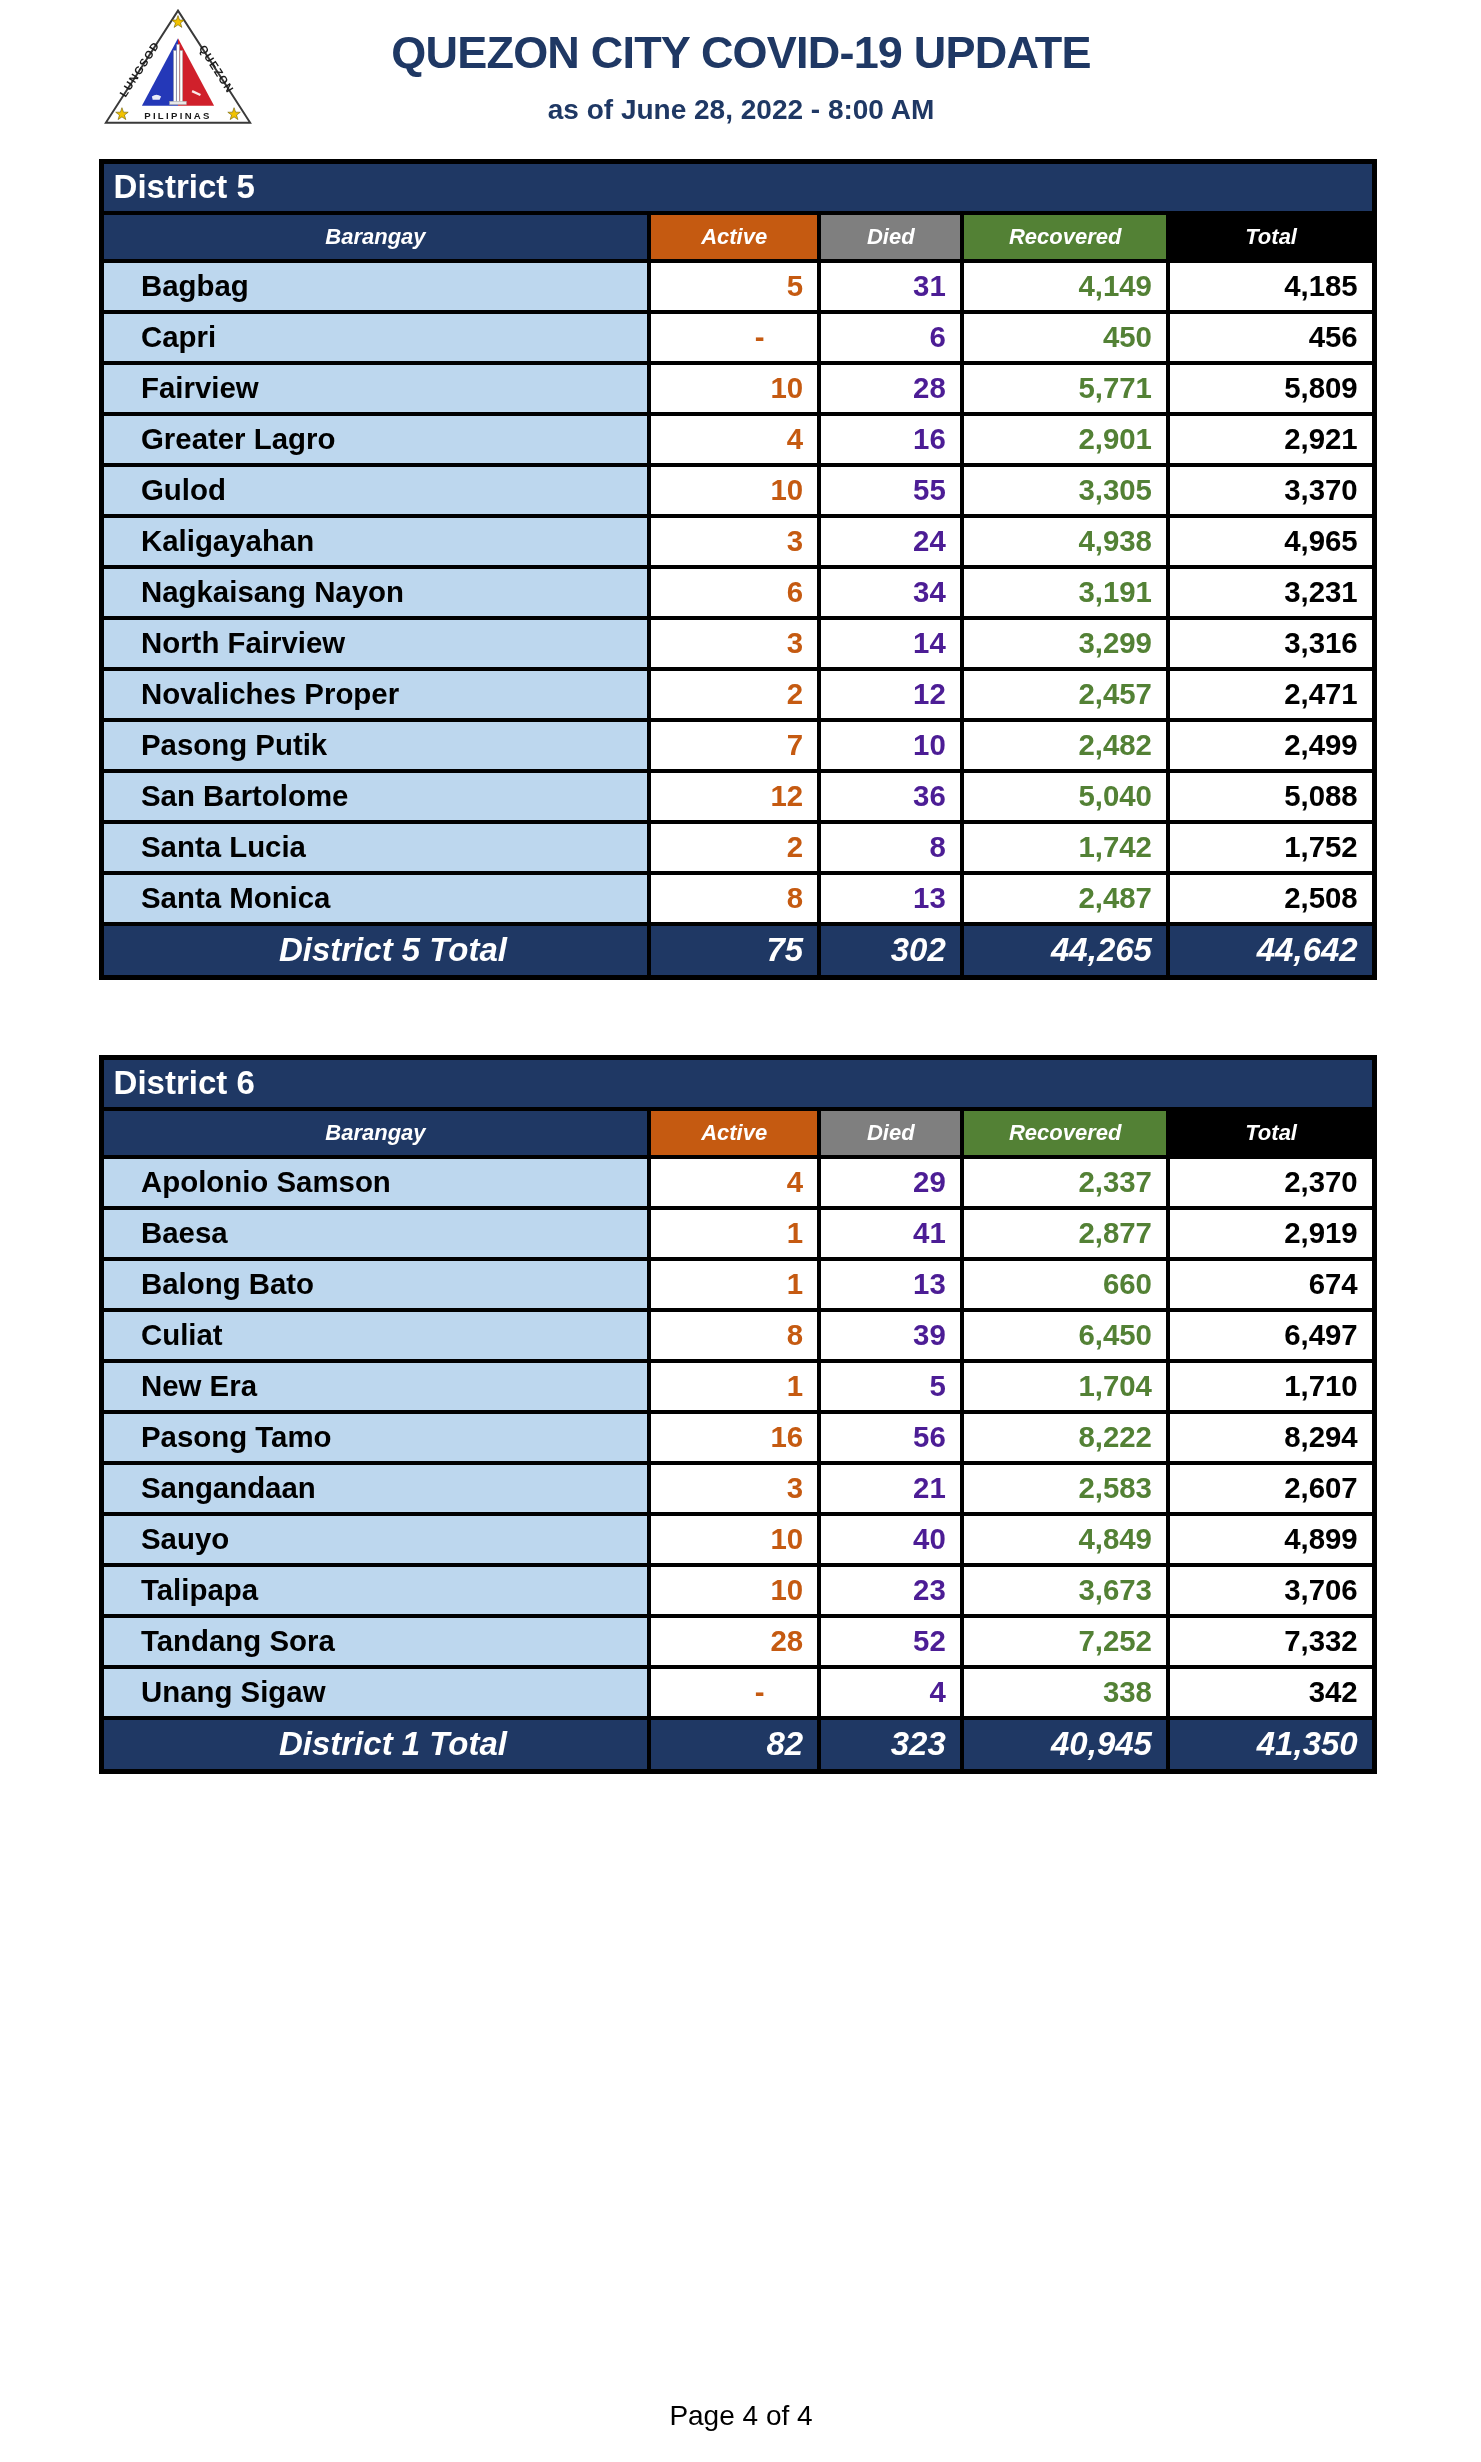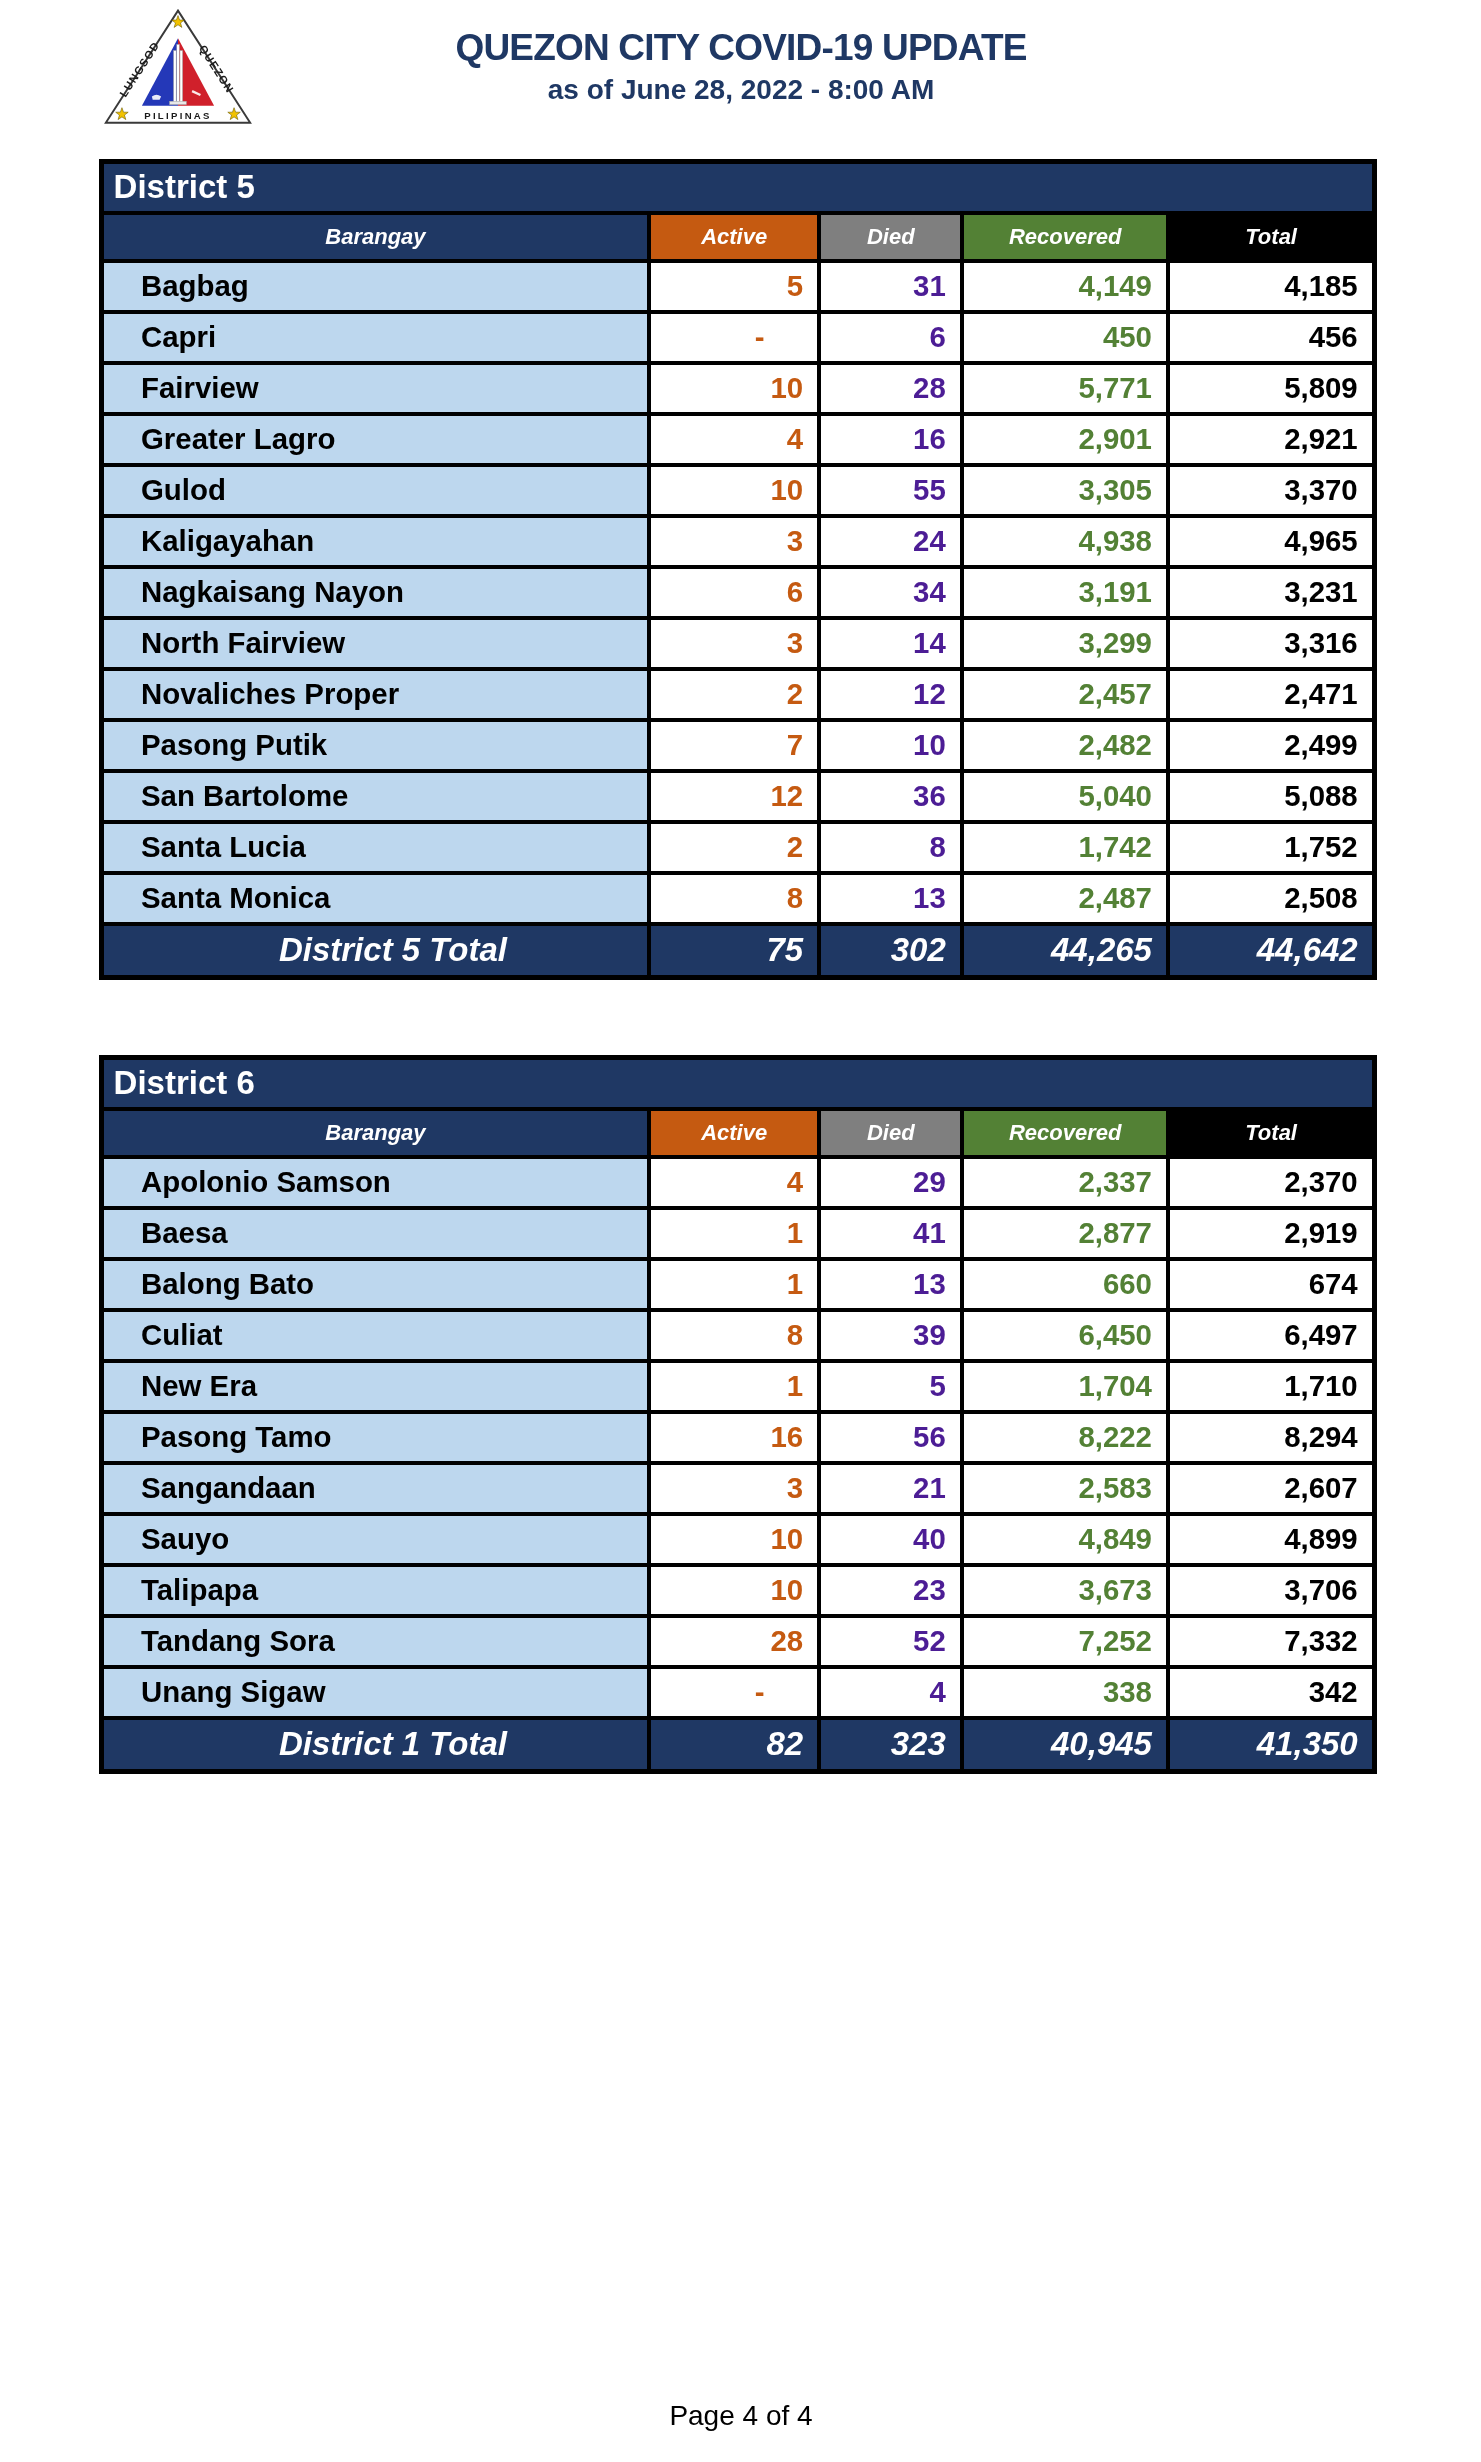--- a/index.html
+++ b/index.html
@@ -10,25 +10,25 @@
     font-family: "Liberation Sans", sans-serif;
     position: relative;
     overflow: hidden;
   }
 
   
   .page-header { position: absolute; top: 0; left: 0; width: 100%; height: 151px; }
   .logo-wrap { position: absolute; left: 100px; top: 6.4px; width: 156px; height: 129px; }
   .titles { position: absolute; left: 0; top: 29px; width: 100%; text-align: center; color: #1F3864; }
   .doc-title {
-    font-size: 37px; font-weight: 700; letter-spacing: -0.8px;
+    font-size: 45px; font-weight: 700; letter-spacing: -0.8px;
     margin: 0; line-height: 1.05;
   }
   .doc-subtitle {
-    font-size: 28px; font-weight: 700; margin: 8px 0 0 0; line-height: 1;
+    font-size: 28px; font-weight: 700; margin: 20px 0 0 0; line-height: 1;
   }
 
   
   .district { position: absolute; left: 99px; width: 1278px; }
   .district-5 { top: 159px; border-radius: 17px; }
   .district-6 { top: 1055px; }
 
   table { border-collapse: collapse; width: 100%; table-layout: fixed; border: 5.6px solid #000; }
   th, td { border: 4px solid #000; overflow: hidden; white-space: nowrap; padding: 0; }
 

